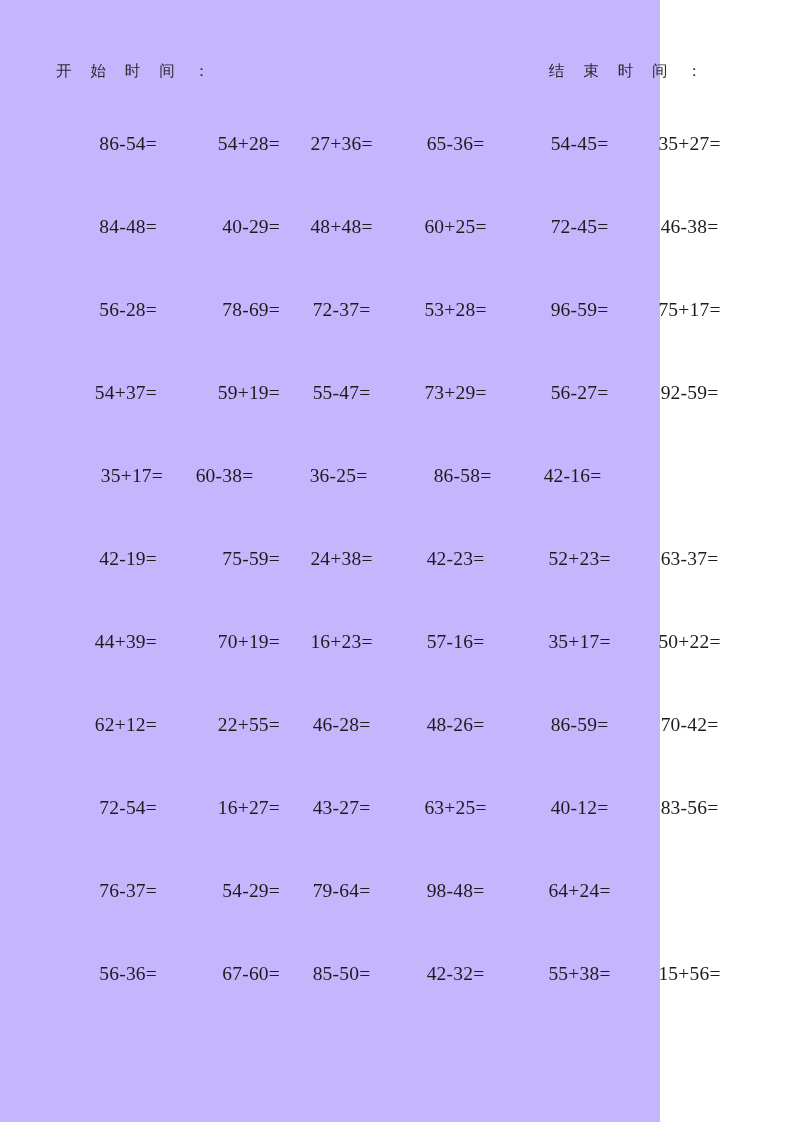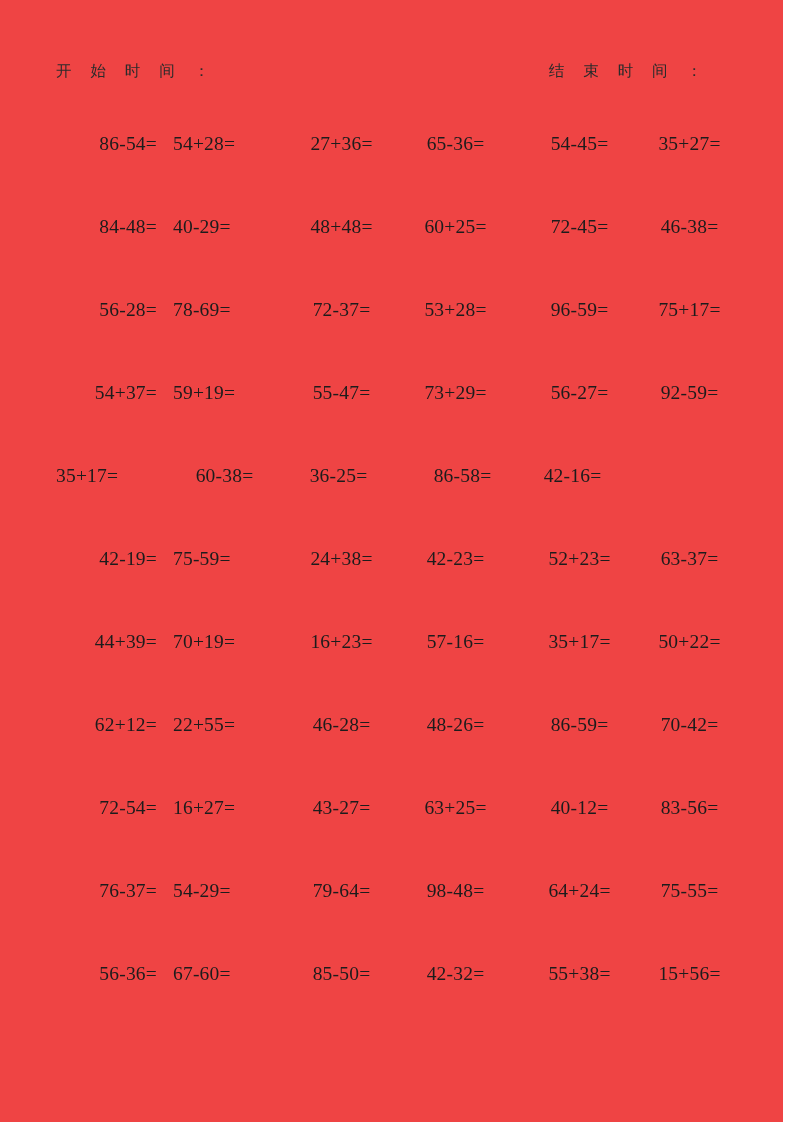--- a/index.html
+++ b/index.html
@@ -13,23 +13,23 @@
     position: relative;
     font-family: "Liberation Serif", "DejaVu Serif", serif;
     color: #1a1a1a;
     overflow: hidden;
   }
 
   .page {
     position: absolute;
     left: 0;
     top: 0;
-    width: 783px;
+    width: 660px;
     height: 1122px;
-    background: #ef4444;
+    background: #c4b5fd;
   }
 
   
   .header-row {
     position: absolute;
     left: 52px;
     top: 56px;
     width: 660px;
     height: 30px;
     display: flex;
@@ -71,21 +71,21 @@
     font-family: "Liberation Serif", "DejaVu Serif", serif;
     font-size: 19.5px;
     line-height: 23px;
     color: #1c1c1c;
     white-space: nowrap;
     letter-spacing: 0.2px;
   }
 
   
   .cell.c1 { justify-content: flex-end; padding-right: 6px; }
-  .cell.c2 { justify-content: flex-start;   padding-left: 10px; }
+  .cell.c2 { justify-content: flex-end;   padding-left: 10px; }
   .cell.c3 { justify-content: center;   padding-left: 6px; }
   .cell.c4 { justify-content: center;   padding-left: 0px; text-align: center; }
   .cell.c5 { justify-content: center;   padding-left: 14px; }
   .cell.c6 { padding-right: 0px; }
 </style>
 </head>
 <body>
 
 <div class="page">
 
@@ -281,23 +281,20 @@
         </div>
         <div class="cell c3">
           <span class="expr">79-64=</span>
         </div>
         <div class="cell c4">
           <span class="expr">98-48=</span>
         </div>
         <div class="cell c5">
           <span class="expr">64+24=</span>
         </div>
-        <div class="cell c6">
-          <span class="expr">75-55=</span>
-        </div>
       </div>
       <div class="prob-row">
         <div class="cell c1">
           <span class="expr">56-36=</span>
         </div>
         <div class="cell c2">
           <span class="expr">67-60=</span>
         </div>
         <div class="cell c3">
           <span class="expr">85-50=</span>

